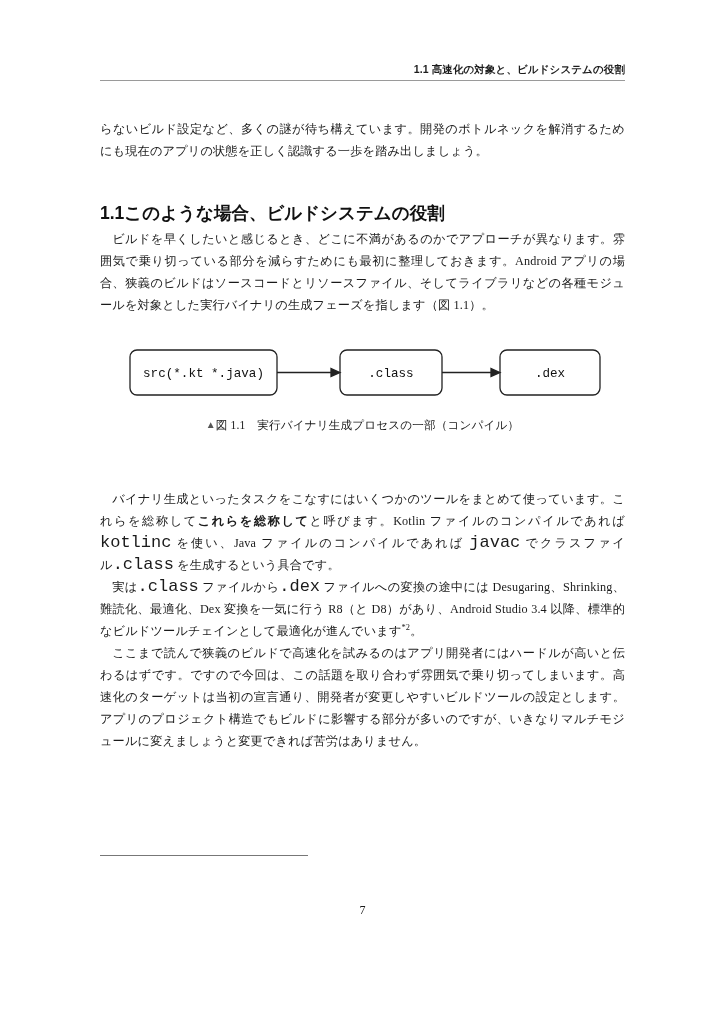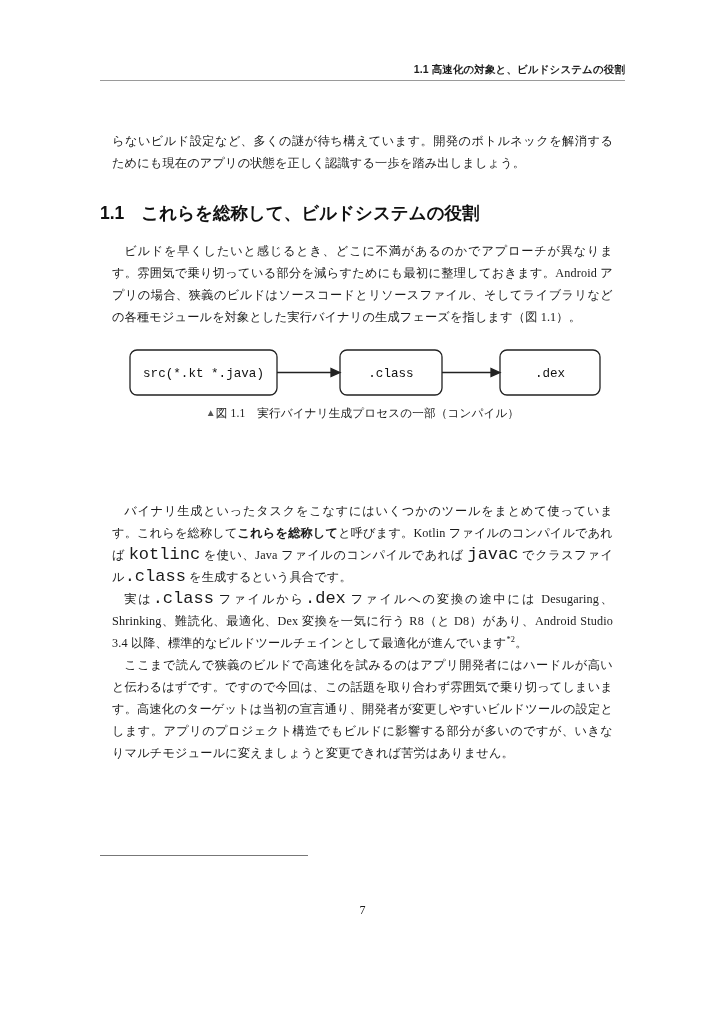--- a/index.html
+++ b/index.html
@@ -50,21 +50,21 @@
     border-top: 1.3px solid #9a9a9a;
   }
 
   
   .body-block {
     position: absolute;
     left: 100px;
     width: 525px;
   }
   p.para {
-    margin: 12px;
+    margin: 0;
     font-size: 12.2px;
     line-height: 22px;
     text-align: justify;
     text-justify: inter-character;
     letter-spacing: 0.15px;
     color: #1a1a1a;
   }
   p.indent { text-indent: 1em; }
 
   .tt {
@@ -88,36 +88,36 @@
     left: 100px;
     top: 186px;
     width: 525px;
     font-family: "Liberation Sans", "DejaVu Sans", sans-serif;
     font-weight: bold;
     font-size: 17.5px;
     line-height: 24px;
     color: #111111;
     white-space: nowrap;
   }
-  .section-heading .num { margin-right: 17px; }
+  .section-heading .num { margin-right: 0; }
 
   
   .figure {
     position: absolute;
     left: 100px;
     top: 344px;
     width: 525px;
     height: 58px;
   }
   .figure svg { display: block; }
 
   .figure-caption {
     position: absolute;
     left: 100px;
-    top: 404px;
+    top: 416px;
     width: 525px;
     text-align: center;
     font-size: 11.6px;
     line-height: 18px;
     color: #1a1a1a;
     letter-spacing: 0.15px;
   }
   .figure-caption .tri {
     font-size: 10px;
     vertical-align: 1px;
@@ -170,21 +170,21 @@
   <div class="header">
     <span class="header-text">1.1 高速化の対象と、ビルドシステムの役割</span>
   </div>
   <div class="header-rule"></div>
 
   <div class="body-block" style="top:118px;">
     <p class="para">らないビルド設定など、多くの謎が待ち構えています。開発のボトルネックを解消するためにも現在のアプリの状態を正しく認識する一歩を踏み出しましょう。</p>
   </div>
 
   <h2 class="section-heading">
-    <span class="num">1.1</span><span>これらを総称して、ビルドシステムの役割</span>
+    <span class="num">1.1</span><span>このような場合、ビルドシステムの役割</span>
   </h2>
 
   <div class="body-block" style="top:228px;">
     <p class="para indent">ビルドを早くしたいと感じるとき、どこに不満があるのかでアプローチが異なります。雰囲気で乗り切っている部分を減らすためにも最初に整理しておきます。Android アプリの場合、狭義のビルドはソースコードとリソースファイル、そしてライブラリなどの各種モジュールを対象とした実行バイナリの生成フェーズを指します（図 1.1）。</p>
   </div>
 
   <div class="figure">
     <svg width="525" height="58" viewBox="0 0 525 58" xmlns="http://www.w3.org/2000/svg">
       <g fill="none" stroke="#222222" stroke-width="1.3">
         <rect x="30" y="6" width="147" height="45" rx="7" ry="7"></rect>

